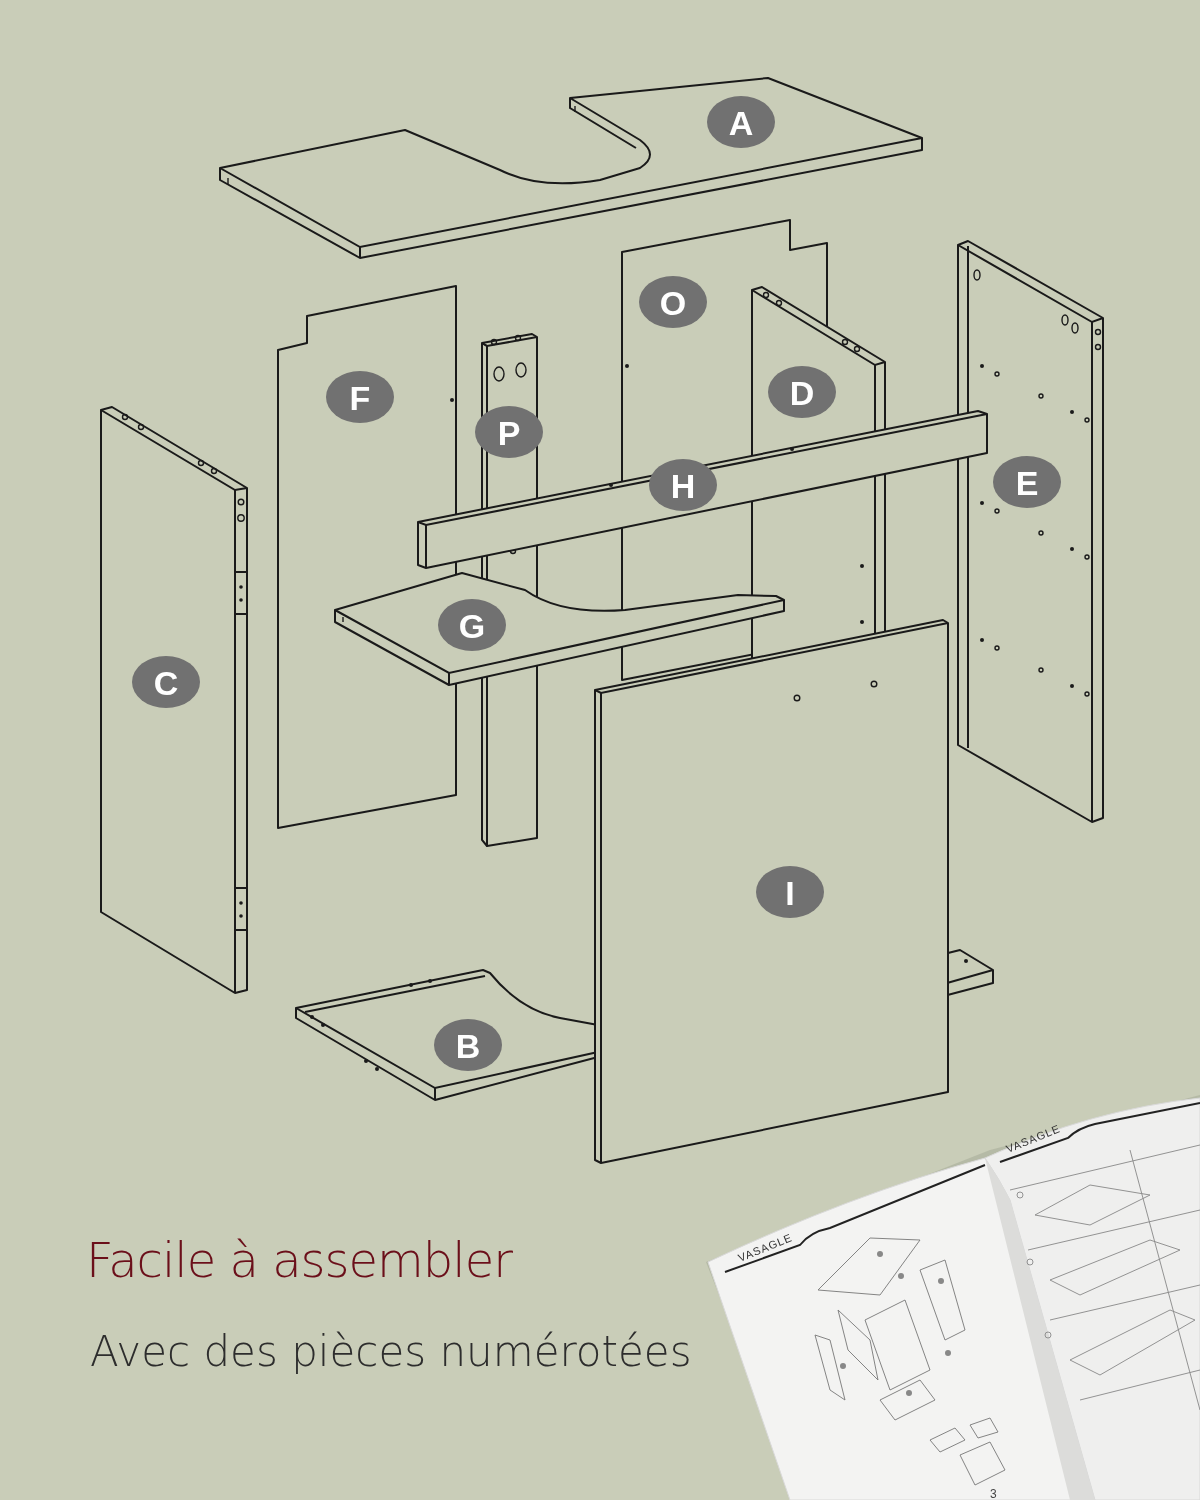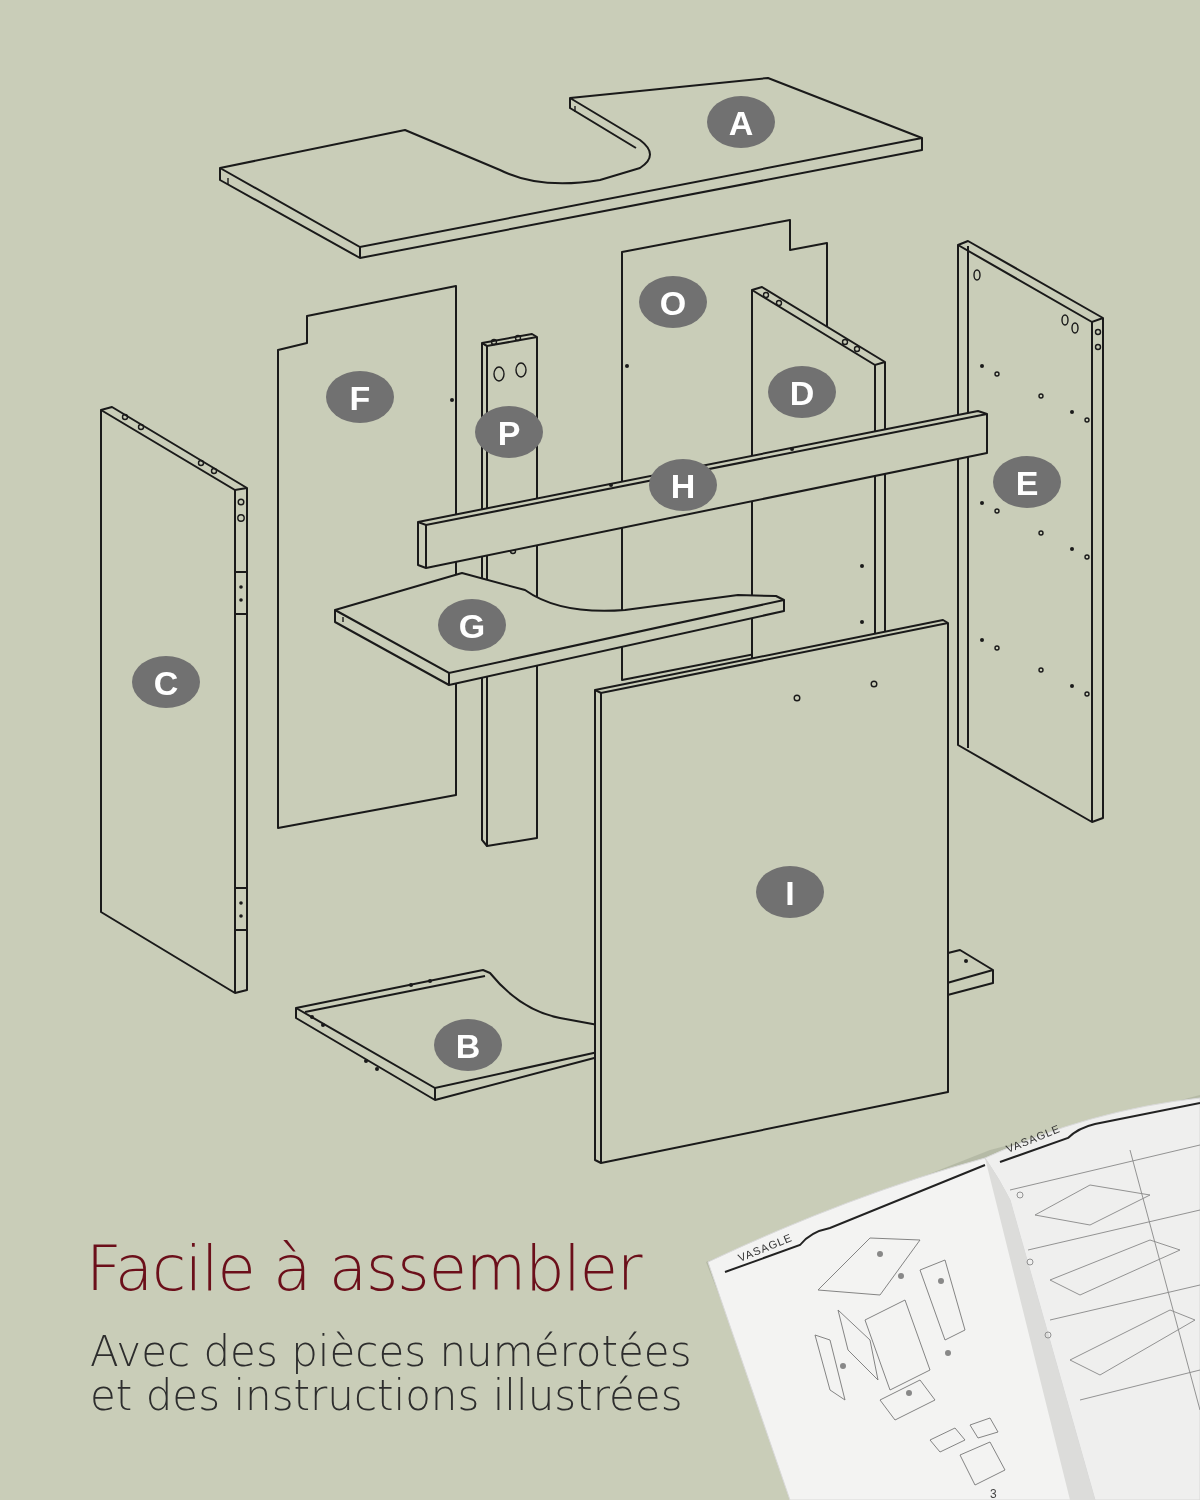--- a/index.html
+++ b/index.html
@@ -17,21 +17,21 @@
   .hole { fill: none; stroke: #1a1a1a; stroke-width: 1.4; }
   .dot { fill: #1a1a1a; }
   .badge-bg { fill: #717171; }
   .badge-txt {
     fill: #ffffff; font-family: "Liberation Sans", sans-serif; font-size: 34px;
     font-weight: 700; text-anchor: middle; dominant-baseline: central;
   }
   #headline {
     position: absolute; left: 86px; top: 1232px;
     font-family: "DejaVu Sans", sans-serif; font-weight: 300;
-    font-size: 62px; letter-spacing: -1px; color: #6b0f1a; white-space: nowrap;
+    font-size: 48px; letter-spacing: -1px; color: #6b0f1a; white-space: nowrap;
   }
   #subline {
     position: absolute; left: 90px; top: 1330px;
     font-family: "DejaVu Sans", sans-serif; font-weight: 200;
     font-size: 42px; line-height: 44px; color: #2d2d2d;
   }
   #subline div { white-space: nowrap; }
   .brand { font-family: "Liberation Sans", sans-serif; font-size: 11px; fill: #333; letter-spacing: 1px; }
   .page-num { font-family: "Liberation Sans", sans-serif; font-size: 12px; fill: #444; }
 </style>
@@ -257,14 +257,13 @@
       <circle cx="1020" cy="1195" r="3"></circle>
       <circle cx="1030" cy="1262" r="3"></circle>
       <circle cx="1048" cy="1335" r="3"></circle>
     </g>
   </g>
 </svg>
 
 <div id="headline">Facile à assembler</div>
 <div id="subline">
   <div>Avec des pièces numérotées</div>
-  <div>et des instructions illustrées</div>
 </div>
 
 </body></html>

